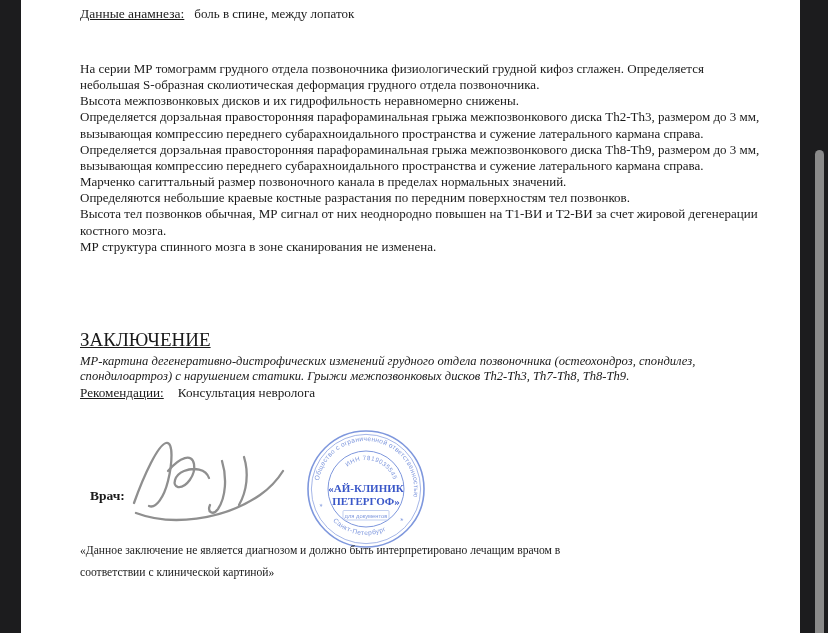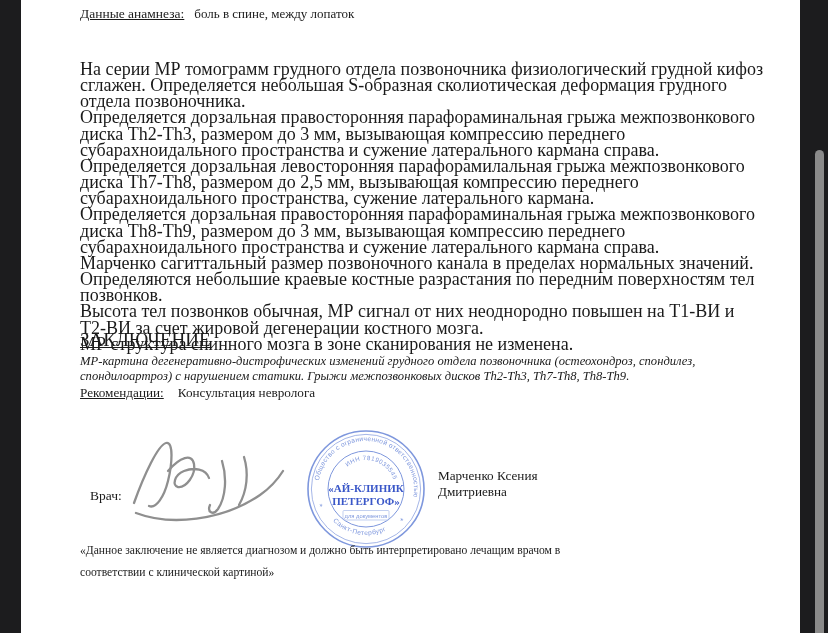--- a/index.html
+++ b/index.html
@@ -15,49 +15,49 @@
     background:#ffffff;
   }
   .scroll-track{position:absolute;left:800px;top:0;width:28px;height:633px;background:#1c1c1e;}
   .scroll-thumb{
     position:absolute;left:815px;top:150px;width:9px;height:483px;
     background:#8a8a8a;border-radius:5px 5px 0 0;
   }
   .hdr{position:absolute;left:59px;top:6px;font-size:13.5px;line-height:16.5px;}
   .b-u{font-weight:normal;text-decoration:underline;}
   .hdr .val{margin-left:10px;font-weight:normal;text-decoration:none;font-size:13px;}
-  .findings{position:absolute;left:59px;top:61px;width:684px;font-size:18px;line-height:16.15px;}
+  .findings{position:absolute;left:59px;top:61px;width:684px;font-size:13px;line-height:16.15px;}
   .findings p{margin:0;}
   .conclusion{position:absolute;left:59px;top:329px;width:684px;}
   .concl-head{font-size:19px;font-weight:normal;text-decoration:underline;}
   .concl-text{font-style:italic;font-size:12.6px;line-height:14.6px;margin:3px 0 0 0;width:660px;}
   .recs{font-size:13.2px;margin-top:2px;}
   .recs .val{margin-left:14px;}
   .sig-row{position:absolute;left:59px;top:425px;width:684px;height:135px;}
-  .vrach{position:absolute;left:10px;top:63px;font-weight:normal;font-size:13.5px;}
+  .vrach{position:absolute;left:10px;top:63px;font-weight:bold;font-size:13.5px;}
   .signature-svg{position:absolute;left:46px;top:6px;width:182px;height:102px;}
   .stamp-svg{position:absolute;left:222px;top:0;width:128px;height:128px;}
   .doctor-name{position:absolute;left:358px;top:43px;width:120px;font-size:13.2px;line-height:16px;}
   .footer{position:absolute;left:59px;top:540px;width:548px;font-size:11.6px;line-height:22px;}
 </style>
 </head>
 <body>
 
 <div class="page">
 
   <div class="hdr">
     <div>
       <span class="b-u">Данные анамнеза:</span><span class="val">боль в спине, между лопаток</span>
     </div>
   </div>
 
   <div class="findings">
     <p>На серии МР томограмм грудного отдела позвоночника физиологический грудной кифоз сглажен. Определяется небольшая S-образная сколиотическая деформация грудного отдела позвоночника.</p>
+    <p>Высота межпозвонковых дисков и их гидрофильность неравномерно снижены.</p>
     <p>Определяется дорзальная правосторонняя парафораминальная грыжа межпозвонкового диска Th2-Th3, размером до 3 мм, вызывающая компрессию переднего субарахноидального пространства и сужение латерального кармана справа.</p>
-    <p>Определяется дорзальная левосторонняя парафорамилальная грыжа межпозвонкового диска Th7-Th8, размером до 2,5 мм, вызывающая компрессию переднего субарахноидального пространства, сужение латерального кармана.</p>
     <p>Определяется дорзальная правосторонняя парафораминальная грыжа межпозвонкового диска Th8-Th9, размером до 3 мм, вызывающая компрессию переднего субарахноидального пространства и сужение латерального кармана справа.</p>
     <p>Марченко сагиттальный размер позвоночного канала в пределах нормальных значений.</p>
     <p>Определяются небольшие краевые костные разрастания по передним поверхностям тел позвонков.</p>
     <p>Высота тел позвонков обычная, МР сигнал от них неоднородно повышен на Т1-ВИ и Т2-ВИ за счет жировой дегенерации костного мозга.</p>
     <p>МР структура спинного мозга в зоне сканирования не изменена.</p>
   </div>
 
   <div class="conclusion">
     <div class="concl-head">ЗАКЛЮЧЕНИЕ</div>
     <p class="concl-text">МР-картина дегенеративно-дистрофических изменений грудного отдела позвоночника (остеохондроз, спондилез, спондилоартроз) с нарушением статики. Грыжи межпозвонковых дисков Th2-Th3, Th7-Th8, Th8-Th9.</p>
@@ -104,21 +104,20 @@
         </text>
       </g>
       <g fill="#3a57c8" font-family="Liberation Serif, serif" font-weight="bold" text-anchor="middle">
         <text x="64" y="67" font-size="11">«АЙ-КЛИНИК</text>
         <text x="64" y="80" font-size="11">ПЕТЕРГОФ»</text>
       </g>
       <rect x="41" y="85.5" width="46" height="9.5" fill="none" stroke="#a9bbe9" stroke-width="0.7" rx="1"></rect>
       <text x="64" y="92.5" font-size="5.8" fill="#7e97dd" text-anchor="middle" font-family="Liberation Sans, sans-serif">для документов</text>
     </svg>
 
-    <div class="doctor-name">Марченко Ксения Дмитриевна</div>
   </div>
 
   <div class="footer">«Данное заключение не является диагнозом и должно быть интерпретировано лечащим врачом в соответствии с клинической картиной»</div>
 
 </div>
 
 <div class="scroll-track">
   <div class="scroll-thumb" style="left:15px;"></div>
 </div>
 

